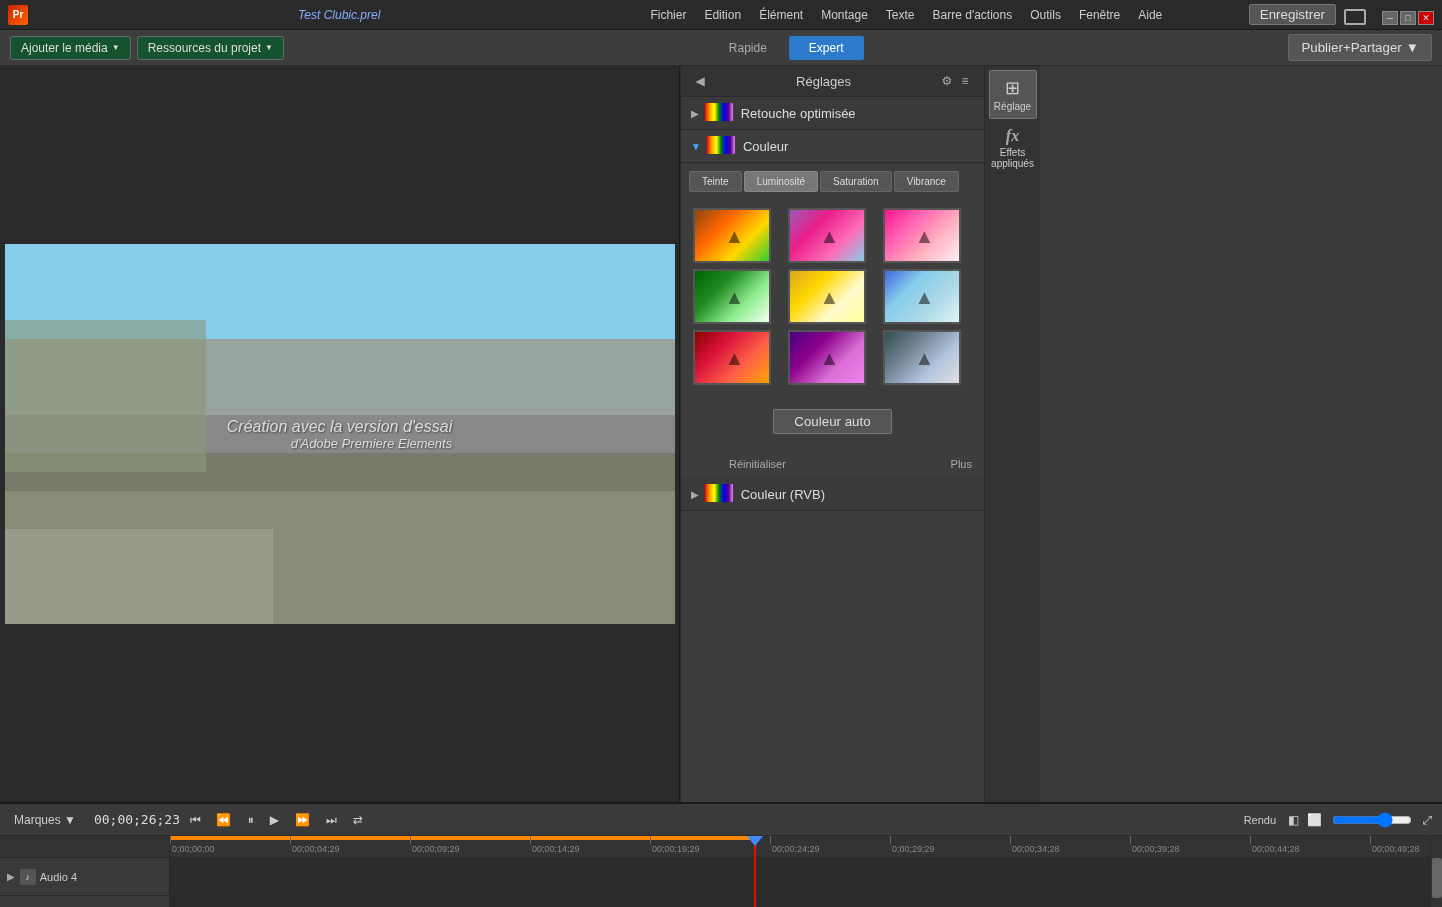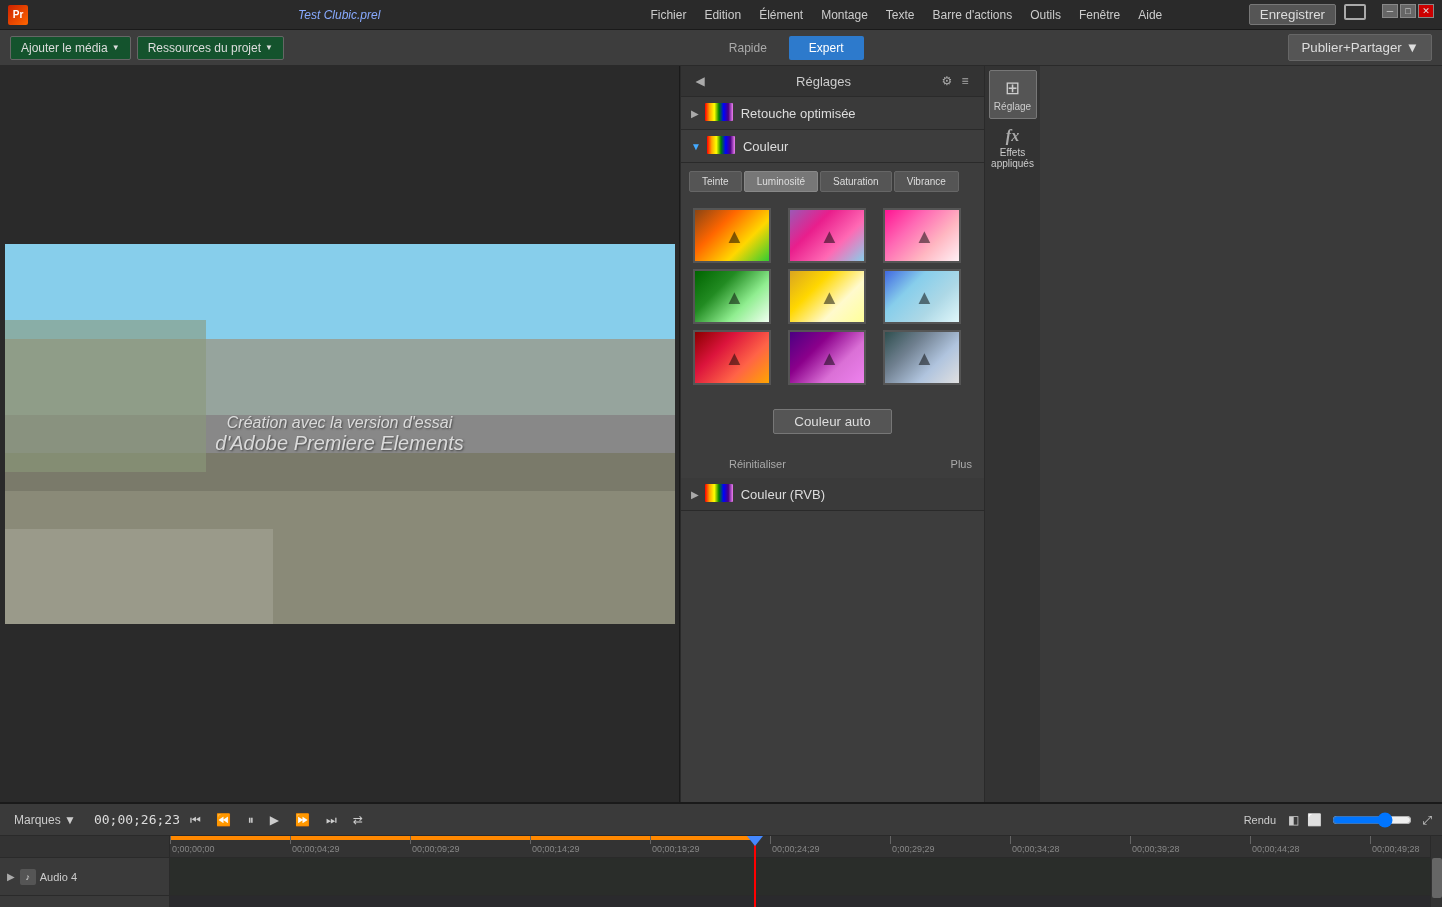--- a/index.html
+++ b/index.html
@@ -34,21 +34,21 @@
       border-radius: 2px;
     }
     #title-center {
       flex: 1;
       text-align: center;
       color: #88aaff;
       font-style: italic;
     }
     #title-right {
       display: flex;
-      align-items: flex-start;
+      align-items: flex-end;
       gap: 8px;
     }
     #register-btn {
       background: #555;
       border: 1px solid #777;
       color: #ddd;
       padding: 2px 10px;
       cursor: pointer;
       border-radius: 2px;
     }
@@ -594,21 +594,21 @@
           <rect x="0" y="55%" width="100%" height="45%" fill="#7a7a6a"></rect>
 
           <rect x="0" y="20%" width="30%" height="40%" fill="#8a9a7a" opacity="0.6"></rect>
 
           <rect x="0" y="65%" width="100%" height="35%" fill="#8a8a78"></rect>
 
           <rect x="0" y="75%" width="40%" height="25%" fill="#9a9a8a"></rect>
         </svg>
         <div id="watermark">
           <div style="font-size:16px;font-style:italic;color:rgba(255,255,255,0.75);text-shadow:1px 1px 2px rgba(0,0,0,0.5);">Création avec la version d'essai</div>
-          <div style="font-size:20px;font-style:italic;color:rgba(255,255,255,0.75);text-shadow:1px 1px 2px rgba(0,0,0,0.5);text-align:right;">d'Adobe Premiere Elements</div>
+          <div style="font-size:13px;font-style:italic;color:rgba(255,255,255,0.75);text-shadow:1px 1px 2px rgba(0,0,0,0.5);text-align:right;">d'Adobe Premiere Elements</div>
         </div>
       </div>
     </div>
   </div>
 
   <div id="right-panel">
     <div id="reglages-panel">
 
       <div id="reglages-header">
         <button class="panel-icon-btn">◀</button>

